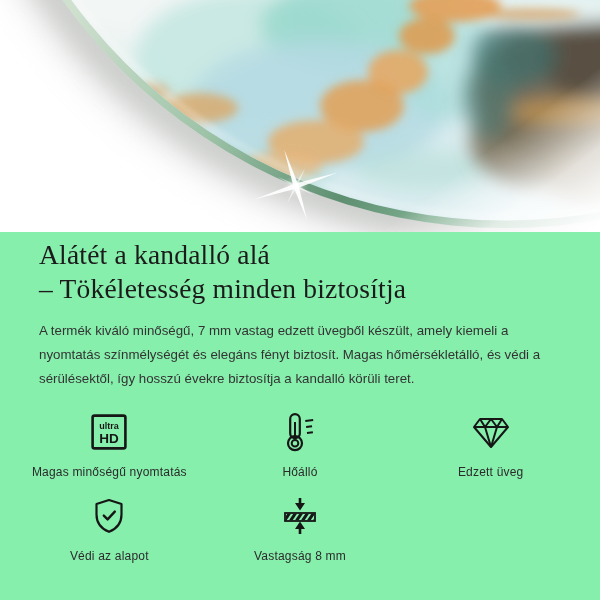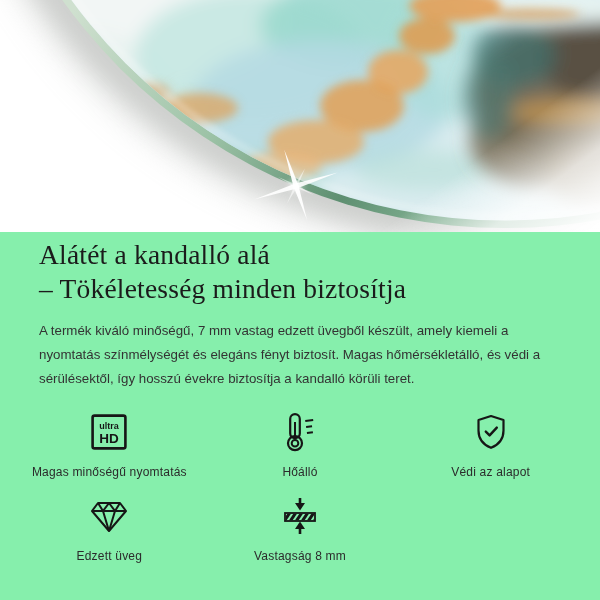--- a/index.html
+++ b/index.html
@@ -188,38 +188,38 @@
             <line x1="26" y1="14.5" x2="32" y2="14.5"></line>
             <line x1="26" y1="20.5" x2="32" y2="20.5"></line>
           </g>
         </svg>
       </span>
       <span class="feature-label">Hőálló</span>
     </div>
 
     <div class="feature">
       <span class="icon-box">
-        <svg viewBox="0 0 40 40" fill="none" stroke="#161616" stroke-width="2.2" stroke-linejoin="round">
-          <path d="M20,4 L32.5,8 V18.5 C32.5,27 27.5,32.8 20,35.8 C12.5,32.8 7.5,27 7.5,18.5 V8 Z"></path>
-          <path d="M14.8,19.6 L18.6,23.4 L25.8,15.6" stroke-width="2.4" stroke-linecap="round"></path>
-        </svg>
-      </span>
-      <span class="feature-label">Védi az alapot</span>
-    </div>
-
-    <div class="feature">
-      <span class="icon-box">
         <svg viewBox="0 0 40 40" fill="none" stroke="#161616" stroke-width="2" stroke-linejoin="round">
           <path d="M9,7 H31 L37,15 L20,35 L3,15 Z"></path>
           <path d="M3,15 H37"></path>
           <path d="M9,7 L14,15 L20,7 L26,15 L31,7"></path>
           <path d="M14,15 L20,35 M26,15 L20,35"></path>
         </svg>
       </span>
       <span class="feature-label">Edzett üveg</span>
+    </div>
+
+    <div class="feature">
+      <span class="icon-box">
+        <svg viewBox="0 0 40 40" fill="none" stroke="#161616" stroke-width="2.2" stroke-linejoin="round">
+          <path d="M20,4 L32.5,8 V18.5 C32.5,27 27.5,32.8 20,35.8 C12.5,32.8 7.5,27 7.5,18.5 V8 Z"></path>
+          <path d="M14.8,19.6 L18.6,23.4 L25.8,15.6" stroke-width="2.4" stroke-linecap="round"></path>
+        </svg>
+      </span>
+      <span class="feature-label">Védi az alapot</span>
     </div>
 
 
     <div class="feature">
       <span class="icon-box">
         <svg viewBox="0 0 40 40">
           <defs>
               <clipPath id="barClip">
                 <rect x="5.8" y="17.8" width="28.4" height="6.4"></rect>
               </clipPath>

